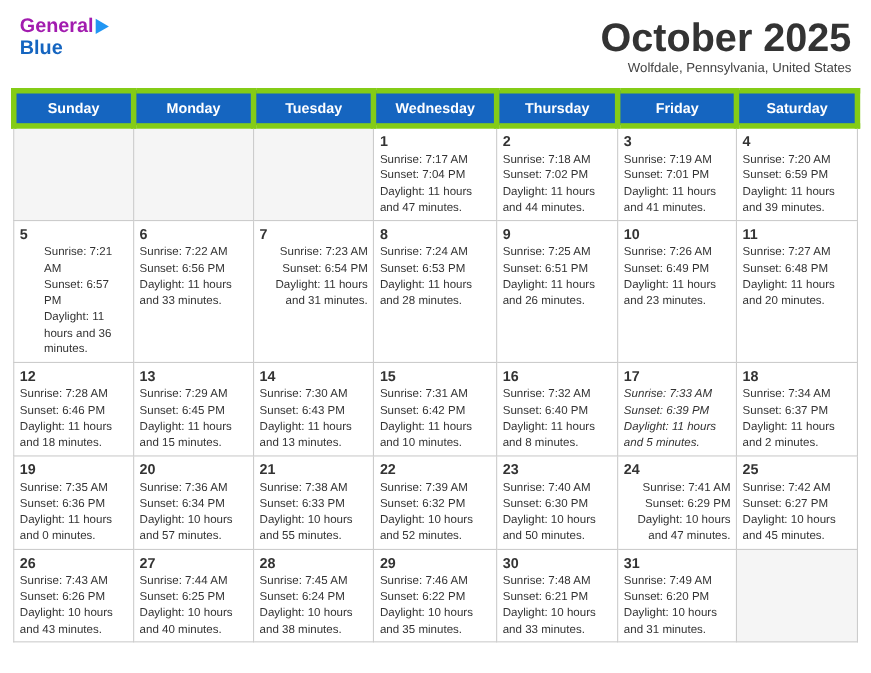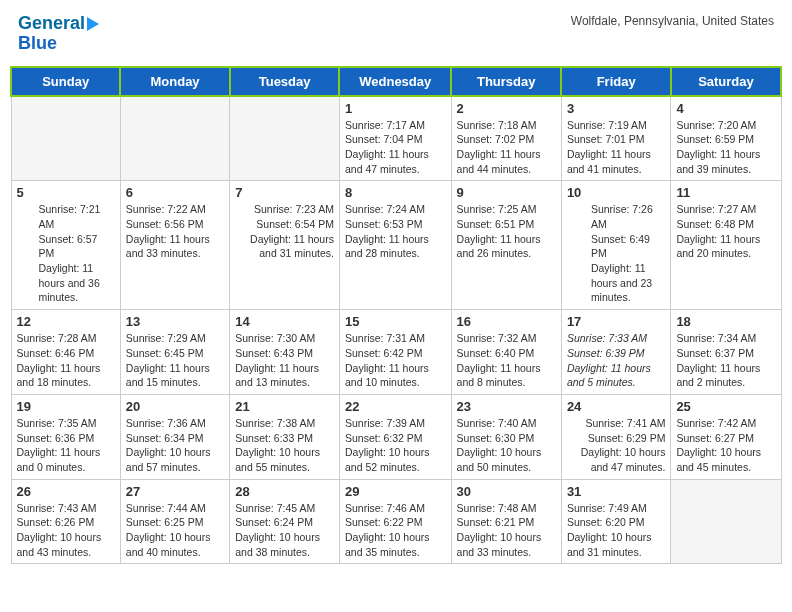--- a/index.html
+++ b/index.html
@@ -18,21 +18,21 @@
       padding: 4px 8px;
     }
     .logo {
       display: flex;
       flex-direction: column;
       align-items: flex-start;
     }
     .logo-text {
       font-size: 18px;
       font-weight: bold;
-      color: #0369a1;
+      color: #a21caf;
       line-height: 1.1;
     }
     .logo-blue { color: #1565C0; }
     .logo-arrow {
       display: inline-block;
       width: 0;
       height: 0;
       border-top: 7px solid transparent;
       border-bottom: 7px solid transparent;
       border-left: 12px solid #2196F3;
@@ -57,21 +57,21 @@
       border-collapse: collapse;
       font-size: 11px;
     }
     .calendar th {
       background-color: #1565C0;
       color: #fff;
       text-align: center;
       padding: 6px 12px;
       font-size: 13px;
       font-weight: bold;
-      border: 2px solid #84cc16;
+      border: 5px solid #84cc16;
     }
     .calendar td {
       border: 1px solid #ccc;
       vertical-align: top;
       padding: 4px 5px;
       width: 113px;
       min-height: 85px;
       background: #fff;
     }
     .calendar td.empty {
@@ -95,20 +95,21 @@
 
 <div class="header">
   <div class="logo">
     <div style="display:flex;align-items:center;">
       <span class="logo-text">General</span>
       <span class="logo-arrow"></span>
     </div>
     <span class="logo-text logo-blue">Blue</span>
   </div>
   <div class="title-block">
+    <div class="month-title">October 2025</div>
     <div class="location">Wolfdale, Pennsylvania, United States</div>
   </div>
 </div>
 
 <table class="calendar">
   <thead>
     <tr>
     <th>Sunday</th>
         <th>Monday</th>
         <th>Tuesday</th>
@@ -174,21 +175,21 @@
 Daylight: 11 hours and 28 minutes.</div>
         </td>
         <td>
           <span class="day-number">9</span>
           <div class="day-info" style="white-space: pre-line;">Sunrise: 7:25 AM
 Sunset: 6:51 PM
 Daylight: 11 hours and 26 minutes.</div>
         </td>
         <td>
           <span class="day-number">10</span>
-          <div class="day-info" style="white-space: pre-line; margin-left: 24px;">Sunrise: 7:26 AM
+          <div class="day-info" style="white-space: pre-line;">Sunrise: 7:26 AM
 Sunset: 6:49 PM
 Daylight: 11 hours and 23 minutes.</div>
         </td>
         <td>
           <span class="day-number">11</span>
           <div class="day-info" style="white-space: pre-line;">Sunrise: 7:27 AM
 Sunset: 6:48 PM
 Daylight: 11 hours and 20 minutes.</div>
         </td>
       </tr>

